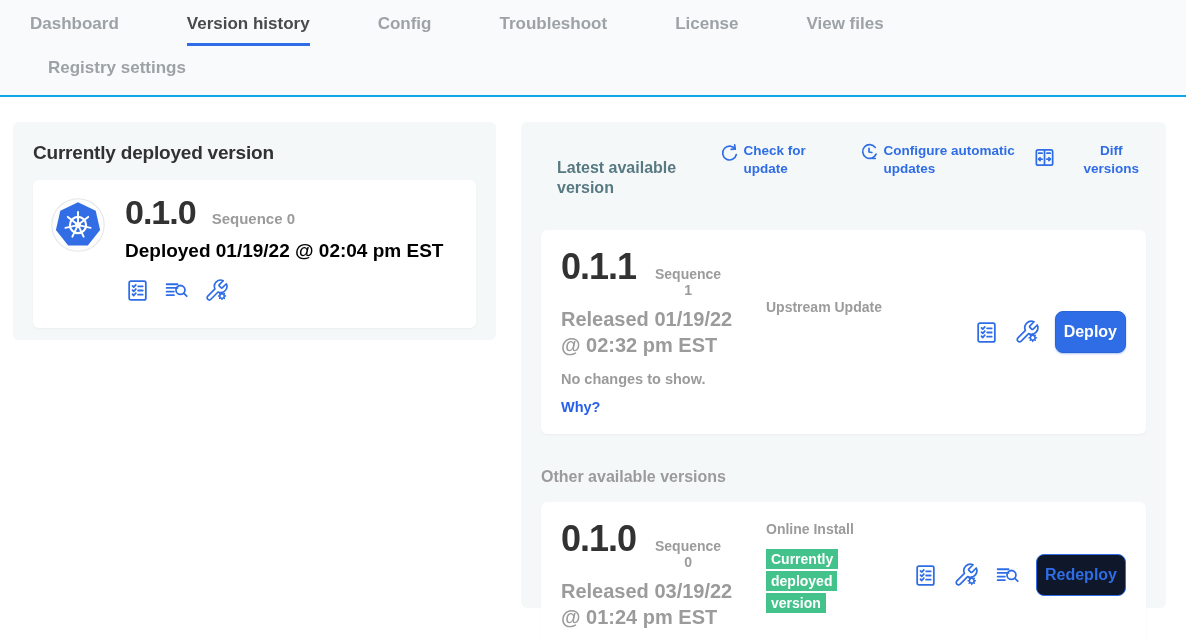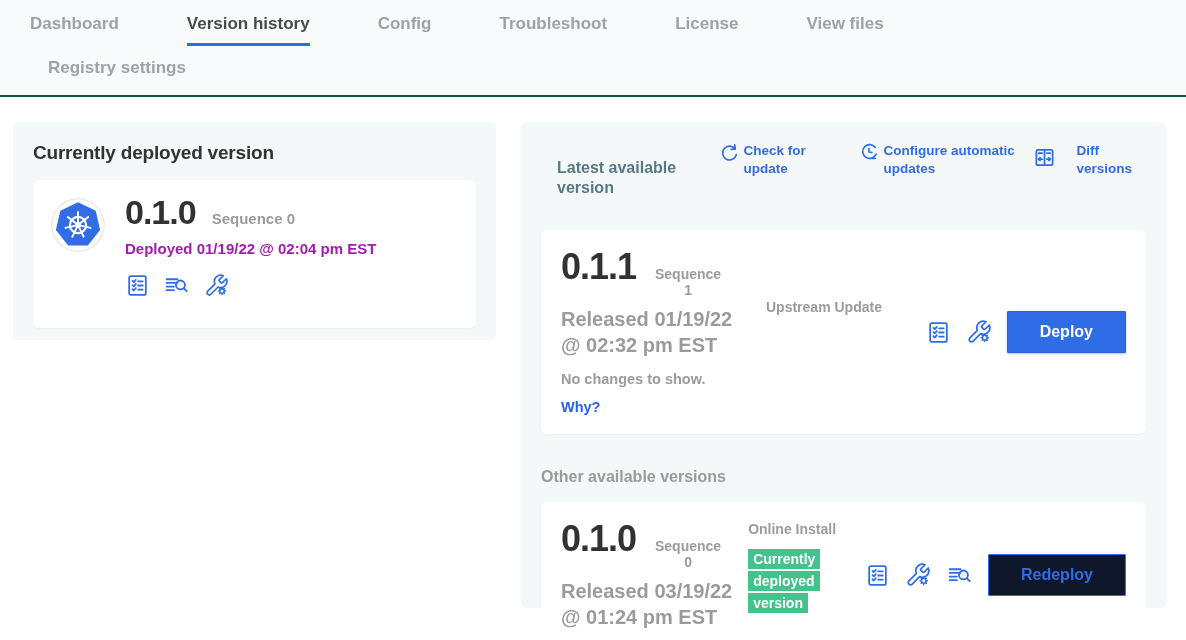--- a/index.html
+++ b/index.html
@@ -6,21 +6,21 @@
   html,body { margin:0; padding:0; }
   body {
     width:1186px; height:640px; position:relative; overflow:hidden;
     background:#ffffff; font-family:"Liberation Sans", sans-serif;
     -webkit-font-smoothing:antialiased;
   }
 
   
   .nav {
     position:absolute; top:0; left:0; right:0; height:97px;
-    background:#f8fafb; border-bottom:2px solid #14532d; padding-top:14px;
+    background:#f8fafb; border-bottom:2px solid #0ea5e9; padding-top:14px;
   }
   .nav-row1 { display:flex; gap:68px; margin-left:30px; align-items:flex-start; }
   .tab {
     font-size:17px; font-weight:600; color:#9da2a6; padding-bottom:9px;
     cursor:pointer; white-space:nowrap;
   }
   .tab.active { color:#4a4a4a; border-bottom:3px solid #2f6de6; }
   .nav-row2 { margin-left:48px; margin-top:12px; }
 
   
@@ -33,37 +33,37 @@
     letter-spacing:-0.2px;
   }
   .version-card {
     background:#fff; border-radius:6px; padding:14px 18px; height:148px;
     display:flex; gap:20px; box-shadow:0 1px 2px rgba(50,50,50,0.05);
   }
   .logo-circle { width:54px; height:54px; flex:0 0 54px; margin-top:4px; }
   .ver-row { display:flex; align-items:baseline; gap:16px; }
   .ver-num { font-size:34px; font-weight:800; color:#323232; letter-spacing:-1px; line-height:1.1; }
   .seq { font-size:15px; font-weight:600; color:#9b9b9b; }
-  .deployed { margin:9px 0 16px; font-size:15px; font-weight:600; color:#a21caf; }
+  .deployed { margin:9px 0 16px; font-size:19px; font-weight:600; color:#000000; }
   .icon-row { display:flex; gap:13px; margin-top:12px; align-items:center; }
   .ic { display:inline-block; cursor:pointer; }
   .ic svg { display:block; }
 
   
   .right-panel {
     position:absolute; left:521px; top:122px; width:645px; height:486px;
     background:#f5f8f9; border-radius:6px; padding:20px;
   }
   .panel-header { display:flex; align-items:flex-start; }
   .ph-title { width:138px; margin:16px; font-size:16px; font-weight:700; color:#577981; line-height:1.25; }
   .hdr-action { display:flex; gap:4px; color:#2f6de6; cursor:pointer; align-items:flex-start; }
   .hdr-action .lbl { font-size:13.5px; font-weight:700; line-height:1.3; }
   .act-check { margin-left:22px; }
   .act-config { margin-left:40px; }
-  .act-diff { margin-left:auto; align-items:center; gap:20px; }
+  .act-diff { margin-left:auto; align-items:center; gap:20px;text-align:center; }
   .lbl-narrow { width:76px; }
   .lbl-mid { width:150px; }
 
   .release-card {
     background:#fff; border-radius:6px; margin-top:16px; padding:18px 20px;
     display:flex; box-shadow:0 1px 2px rgba(50,50,50,0.05);
   }
   .card-latest { min-height:178px; }
   .card-other { min-height:136px; }
   .rc-left { width:205px; }
@@ -76,22 +76,22 @@
   .card-latest .rc-source { margin-top:50px; }
   .card-other .rc-source { margin-top:0; }
   .badge-wrap { width:82px; margin-top:10px; }
   .badge {
     display:inline; background:#44c28b; color:#fff; font-size:14px; font-weight:700;
     line-height:22px; padding:2px 5px;
     -webkit-box-decoration-break:clone; box-decoration-break:clone;
   }
   .rc-actions { margin-left:auto; display:flex; align-items:center; gap:15px; }
   .btn {
-    font-family:inherit; font-size:16px; font-weight:700; border-radius:1px;
-    padding:11px 32px; cursor:pointer; white-space:nowrap;
+    font-family:inherit; font-size:16px; font-weight:700; border-radius:8px;
+    padding:11px 8px; cursor:pointer; white-space:nowrap;
   }
   .btn-primary { background:#2f6de6; color:#fff; border:1px solid #2a63d4; box-shadow:0 1px 2px rgba(47,109,230,0.4); }
   .btn-outline { background:#0f172a; color:#2f6de6; border:1.5px solid #2f6de6; }
 
   .other-title { margin:34px 0 0; font-size:16px; font-weight:700; color:#9b9b9b; }
 </style>
 </head>
 <body>
 
 <header class="nav">

